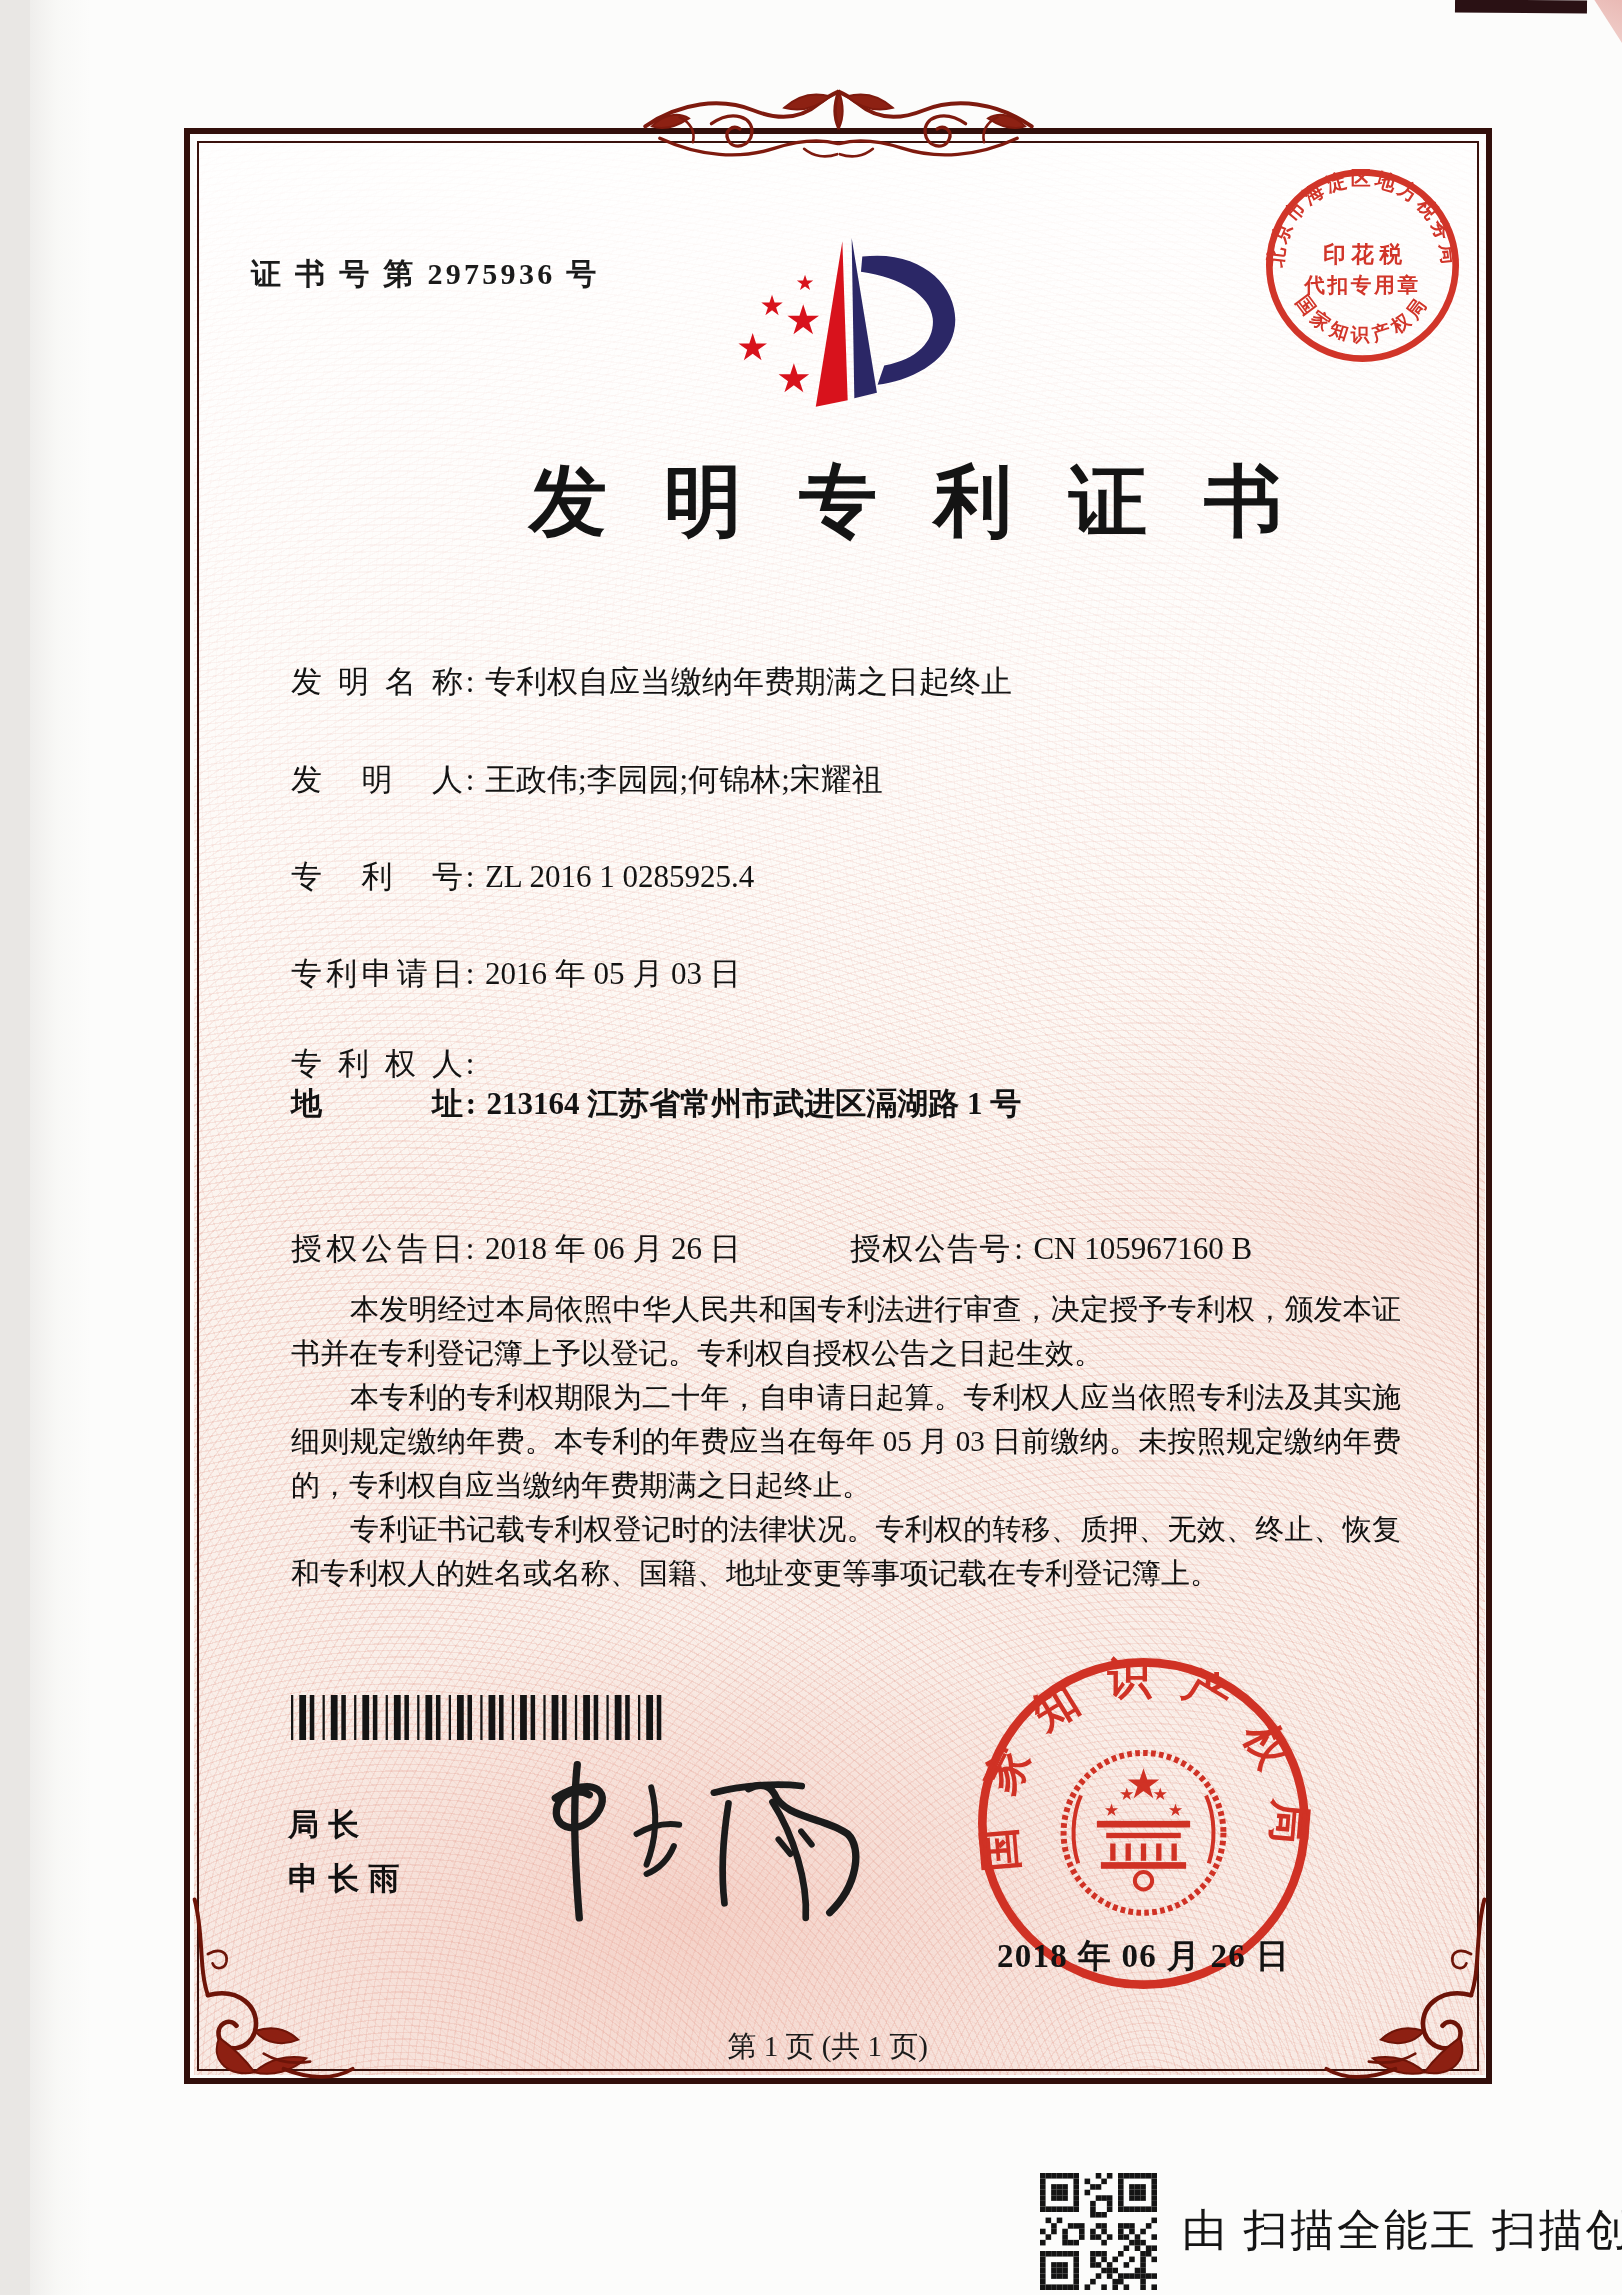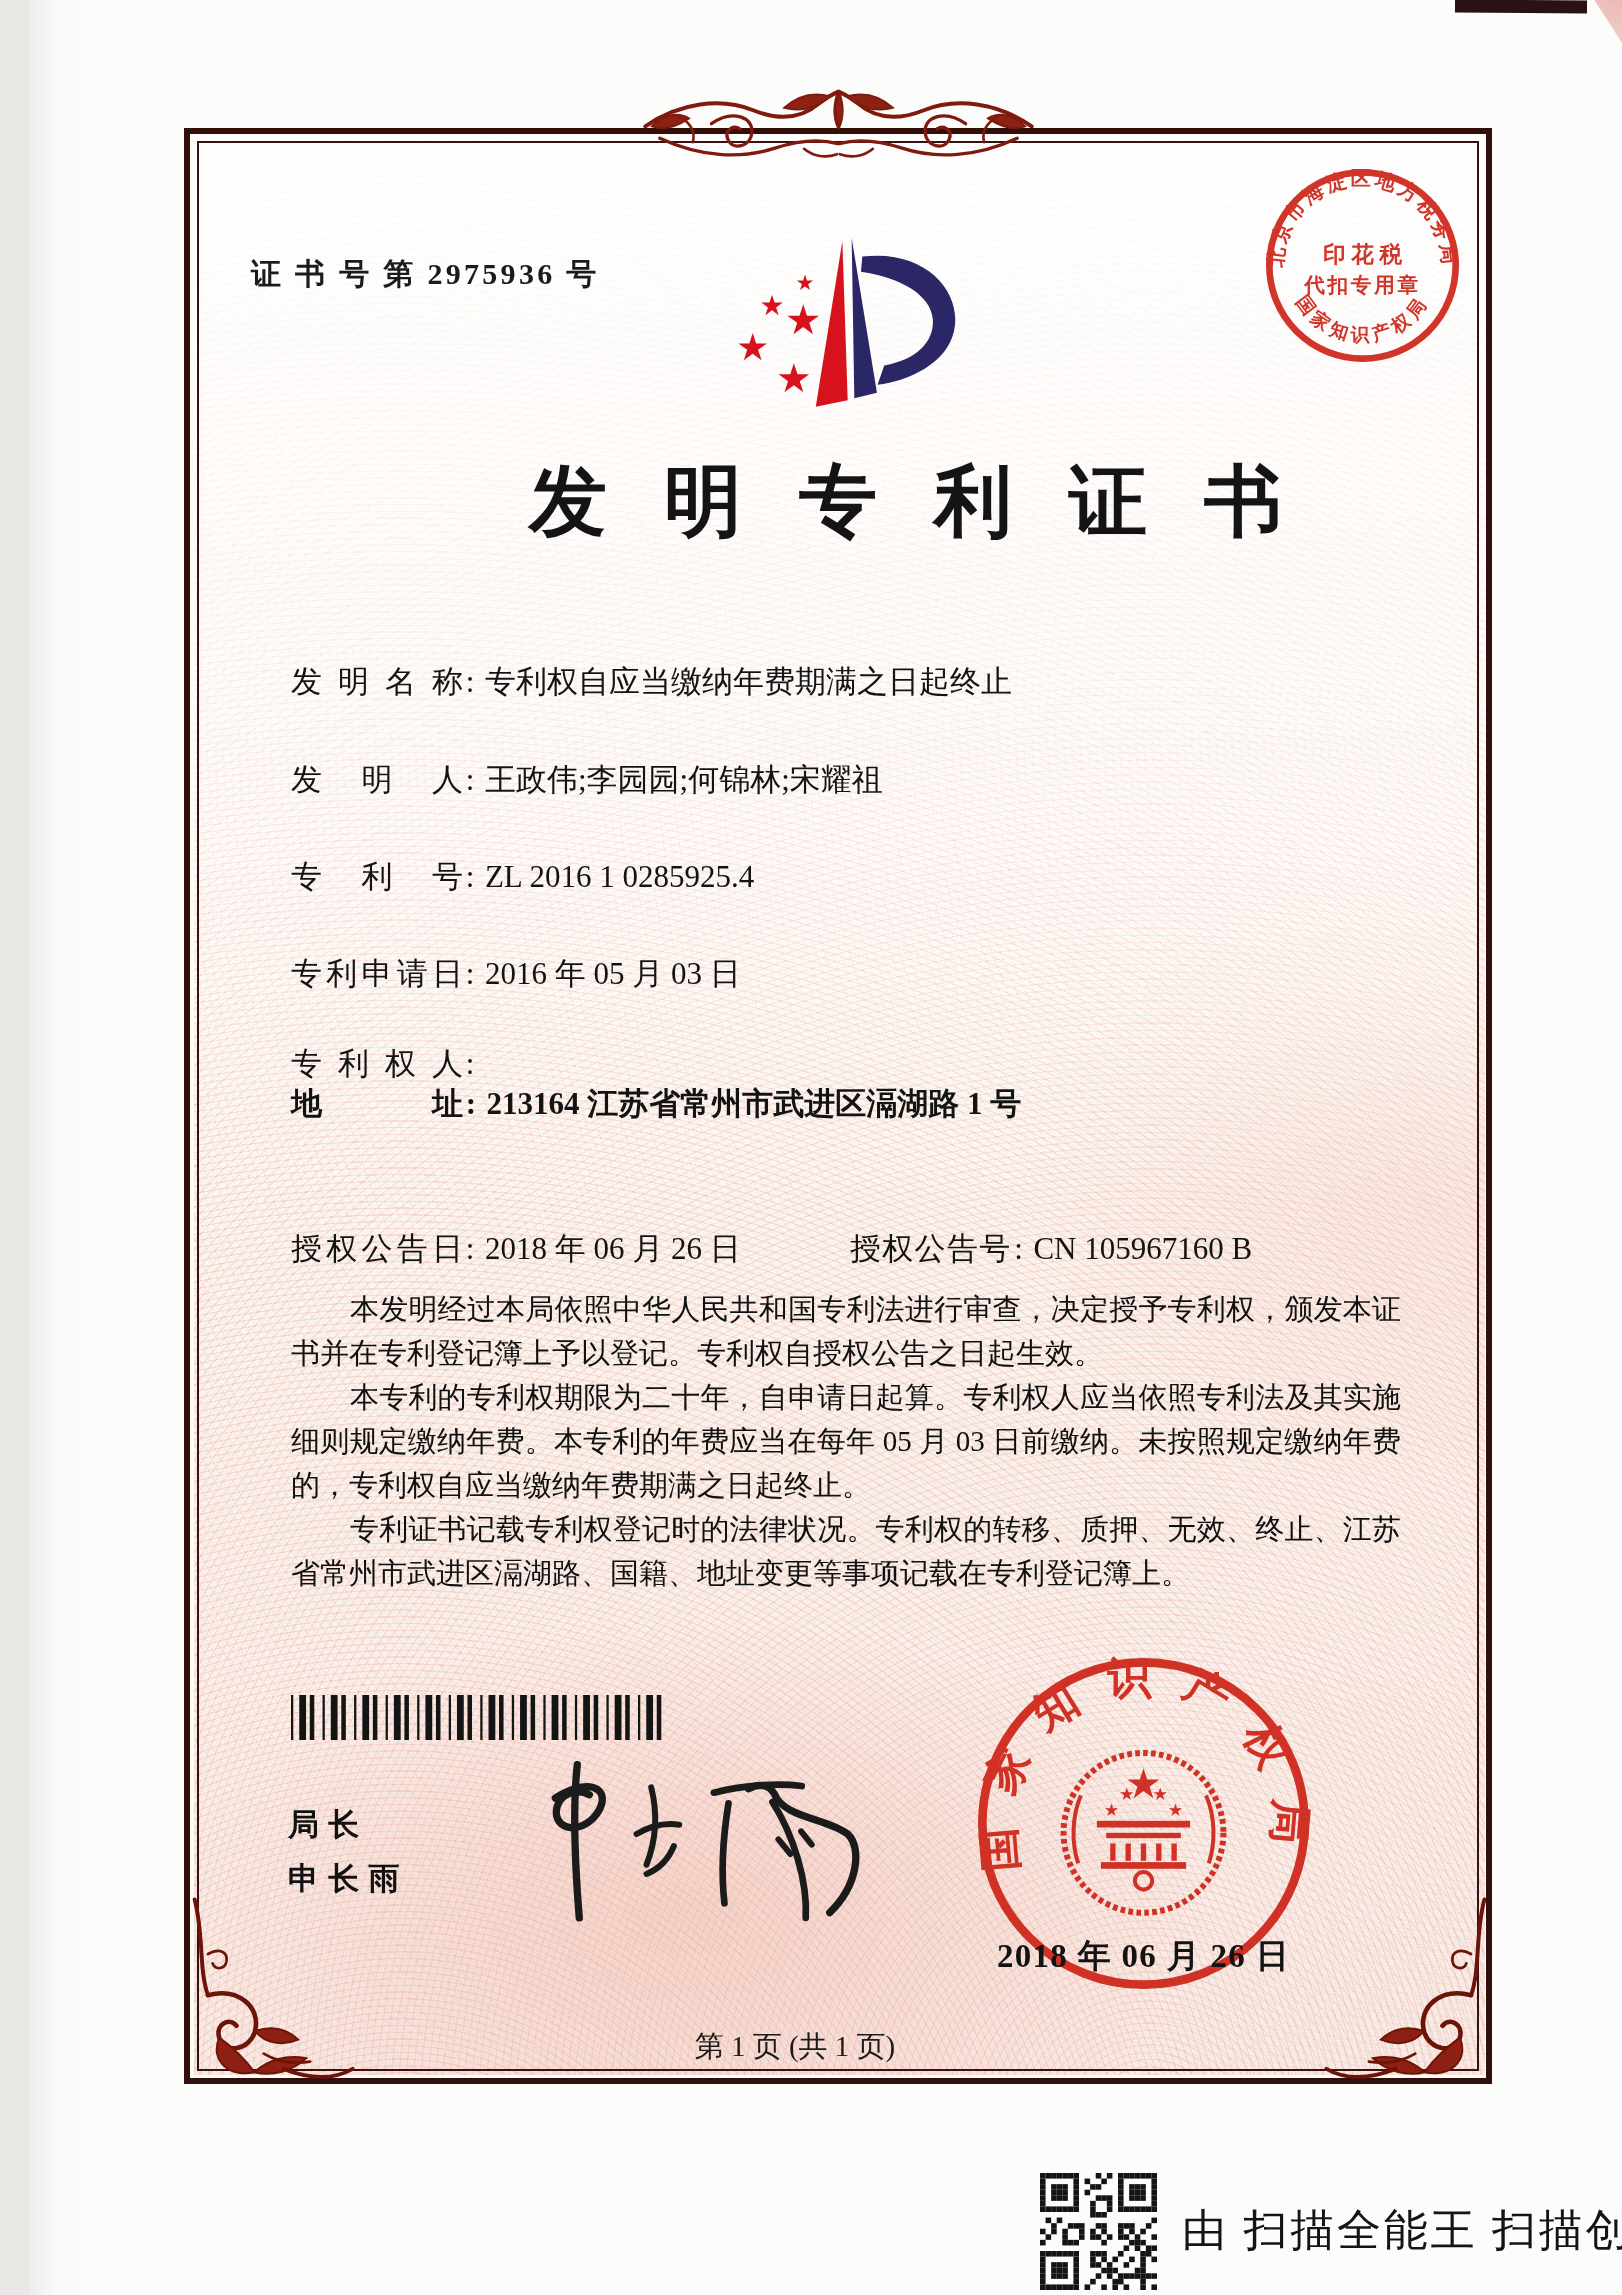--- a/index.html
+++ b/index.html
@@ -57,21 +57,21 @@
   
   .barcode{position:absolute;left:261px;top:1695px;width:382px;height:45px;}
   .director-title{position:absolute;left:258px;top:1804px;font-size:31px;letter-spacing:9.3px;
     font-family:"Liberation Sans","DejaVu Sans",sans-serif;font-weight:600;color:#111;}
   .director-name{position:absolute;left:258px;top:1858px;font-size:31px;letter-spacing:9.3px;
     font-family:"Liberation Sans","DejaVu Sans",sans-serif;font-weight:600;color:#111;}
   .signature{position:absolute;left:484px;top:1754px;width:381px;height:176px;}
   .seal{position:absolute;left:945px;top:1655px;width:337px;height:337px;opacity:.96;}
   .seal-date{position:absolute;left:947px;top:1934px;width:333px;text-align:center;
     font-size:33px;font-weight:600;letter-spacing:1.3px;color:#131313;}
-  .page-footer{position:absolute;left:632px;top:2027px;width:266px;text-align:center;
+  .page-footer{position:absolute;left:632px;top:2027px;width:266px;text-align:right;
     font-size:29px;color:#1a1a1a;}
   
   .qr{position:absolute;left:1010px;top:2173px;width:117px;height:117px;}
   .scan-text{position:absolute;left:1152px;top:2201px;font-size:44px;letter-spacing:2.7px;
     font-family:"Liberation Sans","DejaVu Sans",sans-serif;font-weight:500;color:#141414;
     white-space:nowrap;}
 </style>
 </head>
 <body>
 
@@ -194,21 +194,21 @@
   </div>
   <div class="row r7 row-right">
     <span class="flabel-natural">授权公告号</span>
       <span class="fcolon">:</span>
     <span class="fvalue">CN 105967160 B</span>
   </div>
 
   <div class="body-text">
     <p>本发明经过本局依照中华人民共和国专利法进行审查，决定授予专利权，颁发本证书并在专利登记簿上予以登记。专利权自授权公告之日起生效。</p>
     <p>本专利的专利权期限为二十年，自申请日起算。专利权人应当依照专利法及其实施细则规定缴纳年费。本专利的年费应当在每年 05 月 03 日前缴纳。未按照规定缴纳年费的，专利权自应当缴纳年费期满之日起终止。</p>
-    <p>专利证书记载专利权登记时的法律状况。专利权的转移、质押、无效、终止、江苏省常州市武进区滆湖路、国籍、地址变更等事项记载在专利登记簿上。</p>
+    <p>专利证书记载专利权登记时的法律状况。专利权的转移、质押、无效、终止、恢复和专利权人的姓名或名称、国籍、地址变更等事项记载在专利登记簿上。</p>
   </div>
 
   <svg class="barcode" id="barcode-svg" viewBox="0 0 574 68" preserveAspectRatio="none">
       <rect x="0" y="0" width="3.4" height="68" fill="#141414"></rect>
       <rect x="12.4" y="0" width="10.2" height="68" fill="#141414"></rect>
       <rect x="28.200000000000003" y="0" width="6.8" height="68" fill="#141414"></rect>
       <rect x="47.4" y="0" width="3.4" height="68" fill="#141414"></rect>
       <rect x="59.8" y="0" width="10.2" height="68" fill="#141414"></rect>
       <rect x="75.6" y="0" width="6.8" height="68" fill="#141414"></rect>
       <rect x="94.79999999999998" y="0" width="3.4" height="68" fill="#141414"></rect>

